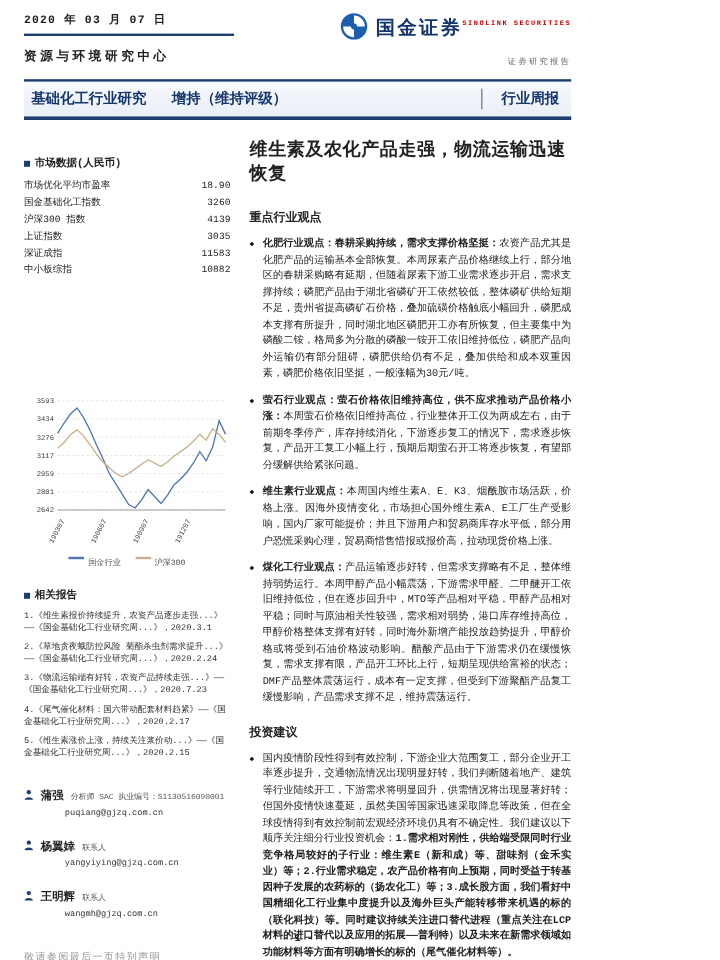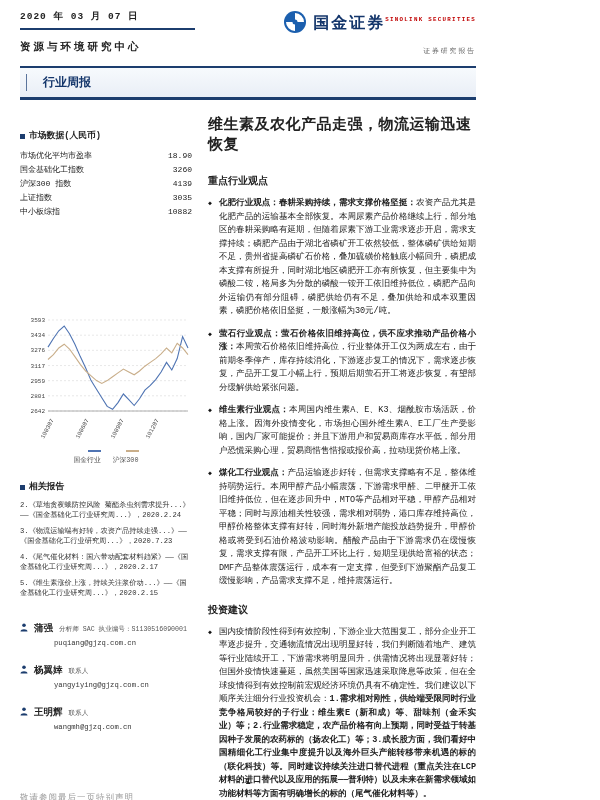--- a/index.html
+++ b/index.html
@@ -32,21 +32,21 @@
   .columns { display:flex; gap:16px; padding:14px 20px 0 20px; }
   .sidebar { width:172px; flex:none; }
   .content { flex:1; min-width:0; }
   
   .side-heading { display:flex; align-items:center; gap:4px; font-size:8.8px; font-weight:bold; margin-bottom:7px;margin-top:16px; }
   .sq { width:5px; height:5px; background:#1c3d6e; flex:none; }
   .md-row { display:flex; justify-content:space-between; font-size:8px; line-height:14px; }
   .md-value { font-weight:normal; }
   .chart-wrap { margin-top:96px; }
   .legend { display:flex; justify-content:center; gap:12px; font-size:6.8px; color:#555; margin-top:2px; }
-  .lg-item { display:flex; align-items:flex-end; gap:3px;flex-direction:column; }
+  .lg-item { display:flex; align-items:flex-start; gap:3px; }
   .sw { display:inline-block; width:13px; height:2px; }
   .reports { margin-top:16px; }
   .report-item { font-size:7.2px; line-height:10px; margin-bottom:6px; color:#333; cursor:pointer; }
   .analysts { margin-top:20px; }
   .analyst { margin-bottom:13px; }
   .an-row { display:flex; align-items:baseline; gap:6px; }
   .an-ic { position:relative; top:1px; }
   .an-name { font-size:9.5px; font-weight:bold; }
   .an-role { font-size:6.6px; color:#555; }
   .an-email { font-size:7.2px; color:#333; margin-left:15px; margin-top:3px;padding-left:19px; }
@@ -85,20 +85,24 @@
         <span class="brand-text">
           <span class="brand-cn">国金证券</span>
           <span class="brand-en">SINOLINK SECURITIES</span>
         </span>
       </div>
       <div class="report-type">证券研究报告</div>
     </div>
   </header>
 
   <div class="title-bar">
+    <span class="tb-left">
+      <span>基础化工行业研究</span>
+      <span class="tb-rating">增持（维持评级）</span>
+    </span>
     <span class="tb-right">行业周报</span>
   </div>
 
   <div class="columns">
 
     <aside class="sidebar">
       <div class="side-heading">
         <span class="sq"></span>
         <span>市场数据(人民币)</span>
       </div>
@@ -111,20 +115,24 @@
             <span class="md-label">国金基础化工指数</span>
             <span class="md-value">3260</span>
           </div>
           <div class="md-row">
             <span class="md-label">沪深300 指数</span>
             <span class="md-value">4139</span>
           </div>
           <div class="md-row">
             <span class="md-label">上证指数</span>
             <span class="md-value">3035</span>
+          </div>
+          <div class="md-row">
+            <span class="md-label">深证成指</span>
+            <span class="md-value">11583</span>
           </div>
           <div class="md-row">
             <span class="md-label">中小板综指</span>
             <span class="md-value">10882</span>
           </div>
         </div>
 
       <div class="chart-wrap">
         <svg id="chart-svg" width="172" height="128">
             <line x1="28" y1="5" x2="168" y2="5" stroke="#d9d9d9" stroke-width="0.6" stroke-dasharray="2,2"></line>
@@ -160,20 +168,21 @@
             </span>
           </div>
       </div>
 
       <div class="reports">
         <div class="side-heading">
           <span class="sq"></span>
           <span>相关报告</span>
         </div>
         <div>
+            <div class="report-item">1.《维生素报价持续提升，农资产品逐步走强...》——《国金基础化工行业研究周...》，2020.3.1</div>
             <div class="report-item">2.《草地贪夜蛾防控风险 菊酯杀虫剂需求提升...》——《国金基础化工行业研究周...》，2020.2.24</div>
             <div class="report-item">3.《物流运输端有好转，农资产品持续走强...》——《国金基础化工行业研究周...》，2020.7.23</div>
             <div class="report-item">4.《尾气催化材料：国六带动配套材料趋紧》——《国金基础化工行业研究周...》，2020.2.17</div>
             <div class="report-item">5.《维生素涨价上涨，持续关注浆价动...》——《国金基础化工行业研究周...》，2020.2.15</div>
           </div>
       </div>
 
       <div class="analysts">
           <div class="analyst">
             <div class="an-row">

